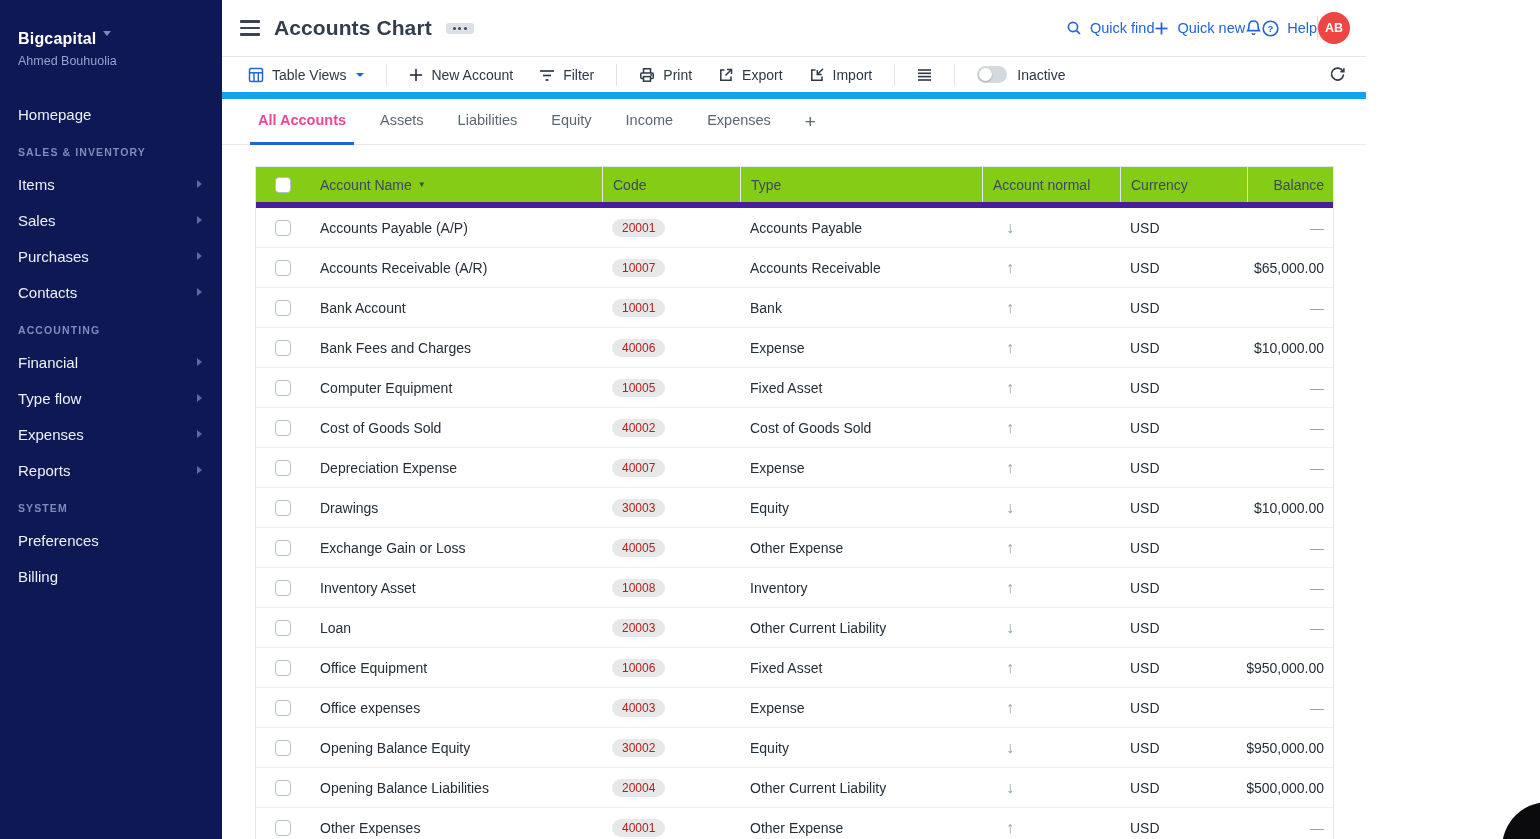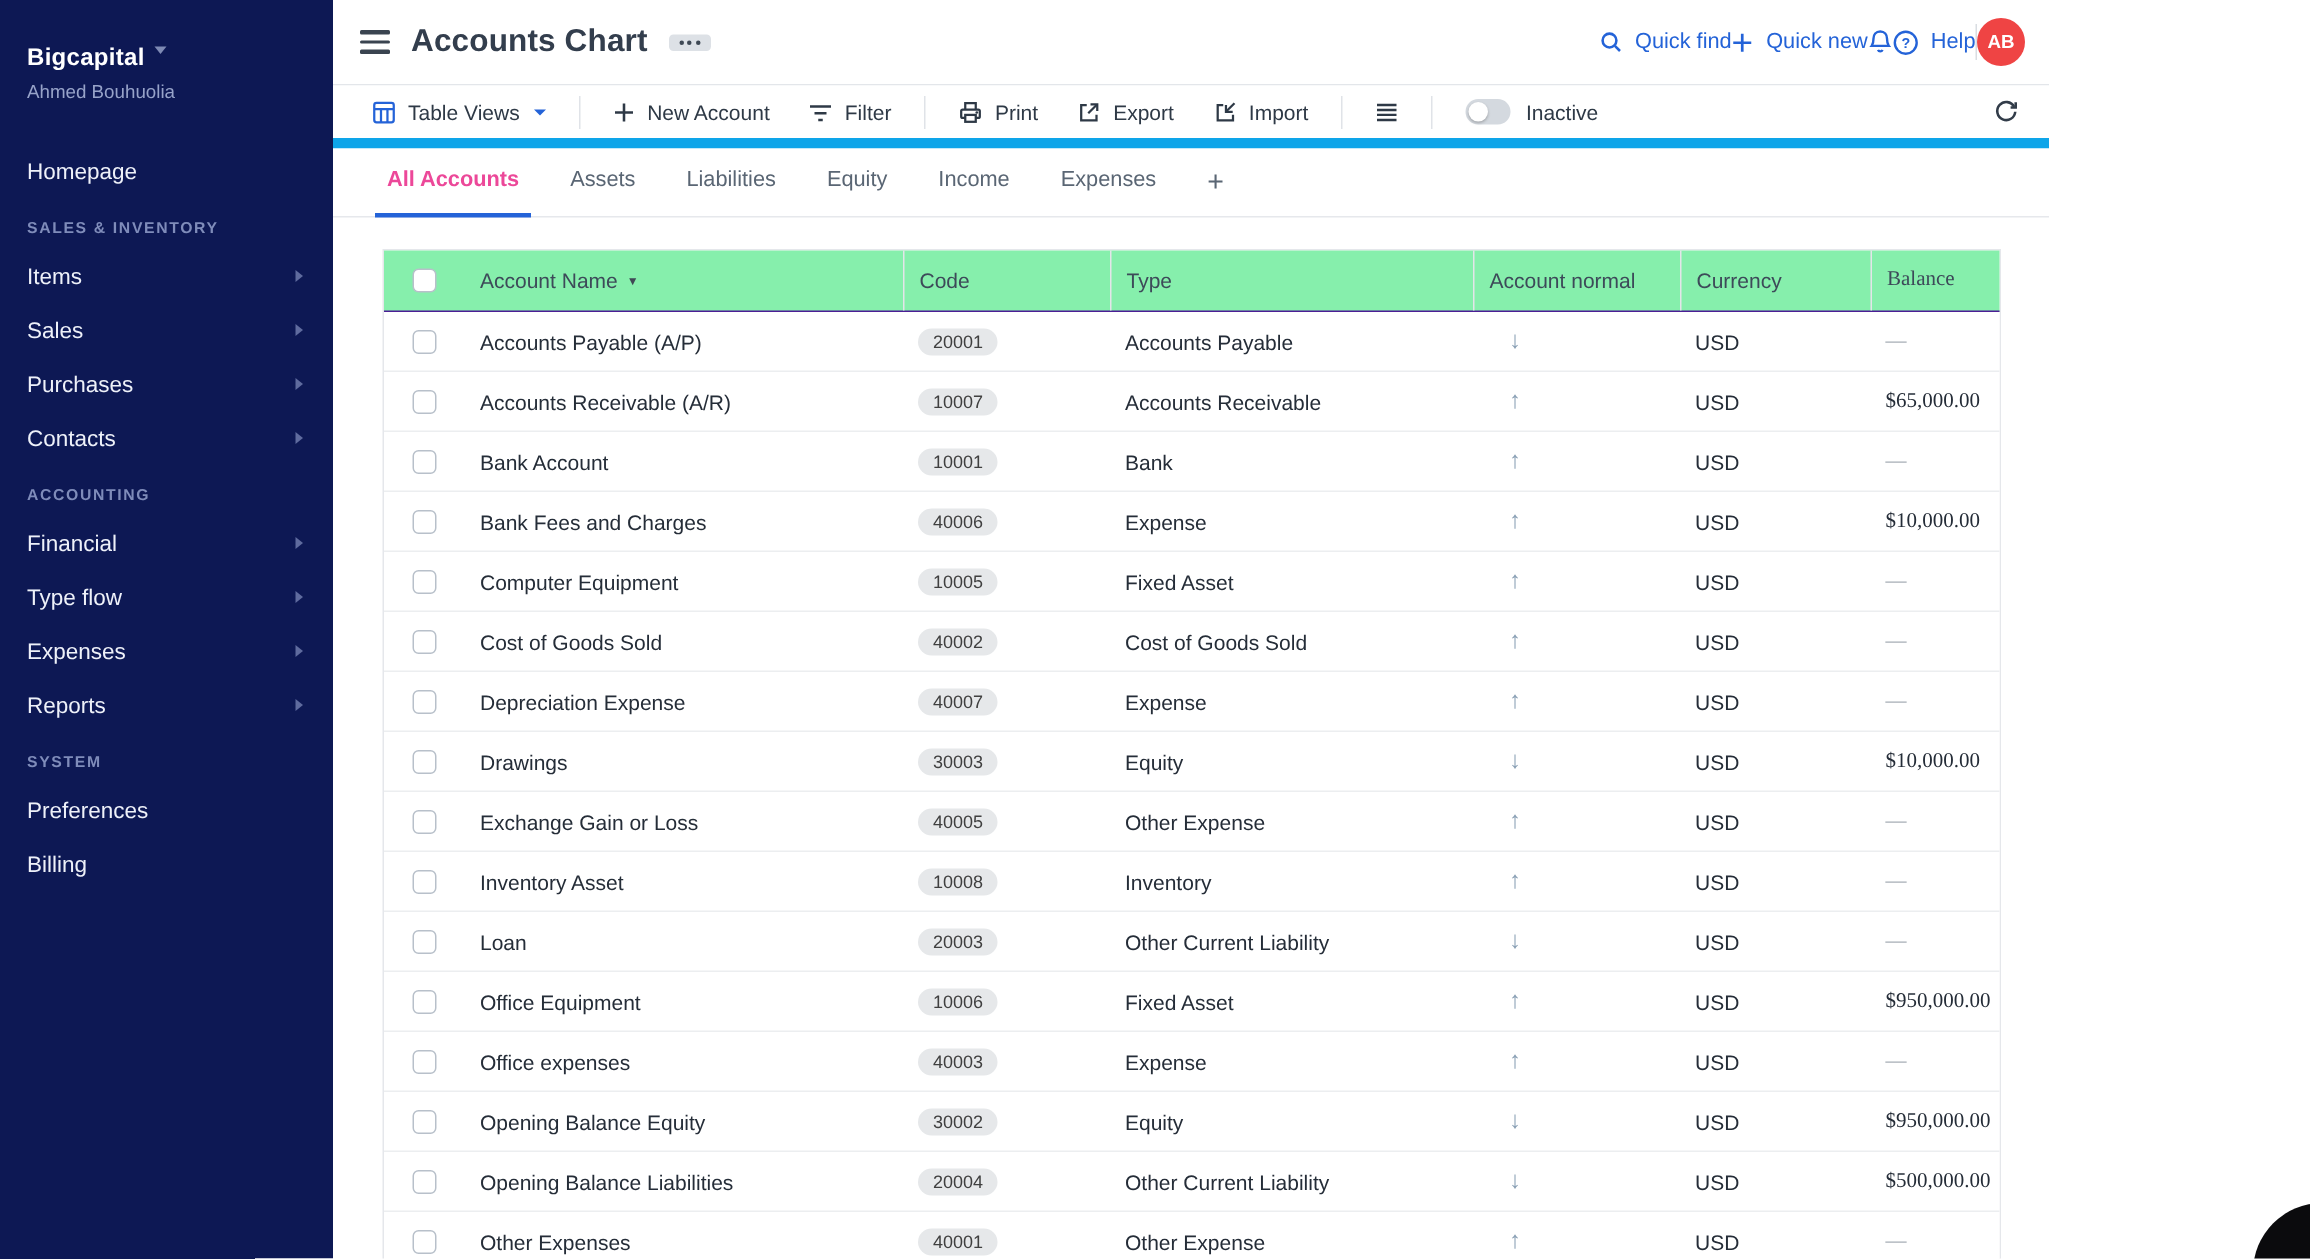--- a/index.html
+++ b/index.html
@@ -61,37 +61,37 @@
   .tabsbar { height:46px; display:flex; align-items:flex-end; padding-left:28px; gap:18px;
     border-bottom:1px solid #e6e8ec; background:#fff; }
   .tab { font-size:14.5px; color:#5a6674; padding:0 8px 14px 8px; cursor:pointer;
     border-bottom:3px solid transparent; margin-bottom:-1px; white-space:nowrap; }
   .tab.active { color:#ec4899; font-weight:700; border-bottom-color:#2463d8; }
   .tab-add { font-size:19px; color:#5a6674; padding:0 8px 11px 8px; cursor:pointer; }
 
   
   .table-wrap { margin:21px 32px 0 33px; border:1px solid #e5e7eb; }
   .trow { display:grid; grid-template-columns:54px 292px 138px 242px 138px 127px 1fr; }
-  .thead { background:#86efac; height:41px; border-bottom:1px solid #4c1d95; }
+  .thead { background:#84cc16; height:41px; border-bottom:6px solid #4c1d95; }
   .thead .tcell { font-size:14px; color:#3d4a59; font-weight:400; }
   .tcell { display:flex; align-items:center; padding:0 10px; overflow:hidden; }
   .thead .tcell.sep { border-left:1px solid #e3e5e9; }
   .tbody-row { height:40px; border-bottom:1px solid #eceef0; background:#fff; cursor:pointer; }
   .cell-check { justify-content:center; }
   .checkbox { appearance:none; -webkit-appearance:none; width:16px; height:16px;
     border:1px solid #b8c0ca; border-radius:4px; background:#fff; cursor:pointer; margin:0; }
   .sort-caret { font-size:8px; color:#3f4955; margin-left:6px; }
   .cell-name { font-size:14px; color:#252d38; }
-  .code-pill { background:#e6e8ea; color:#404040; font-size:12px; border-radius:10px;
+  .code-pill { background:#e6e8ea; color:#b91c1c; font-size:12px; border-radius:10px;
     padding:3px 10px; line-height:1; }
   .cell-type { font-size:14px; color:#252d38; }
   .cell-normal { padding-left:24px; }
   .arrow-glyph { font-size:16px; color:#8aa0b5; line-height:1; }
   .cell-currency { font-size:14px; color:#252d38; }
-  .cell-balance { justify-content:flex-start; font-size:14px; color:#252d38; padding-right:9px;font-family:Liberation Serif, serif; }
+  .cell-balance { justify-content:flex-end; font-size:14px; color:#252d38; padding-right:9px; }
   .dash { color:#9aa2ab; }
 
   
   .chat-bubble { position:absolute; width:92px; height:92px; border-radius:50%;
     background:#0b0b0d; left:1502px; top:802px; cursor:pointer; }
 
   svg { display:block; }
 </style>
 </head>
 <body>

